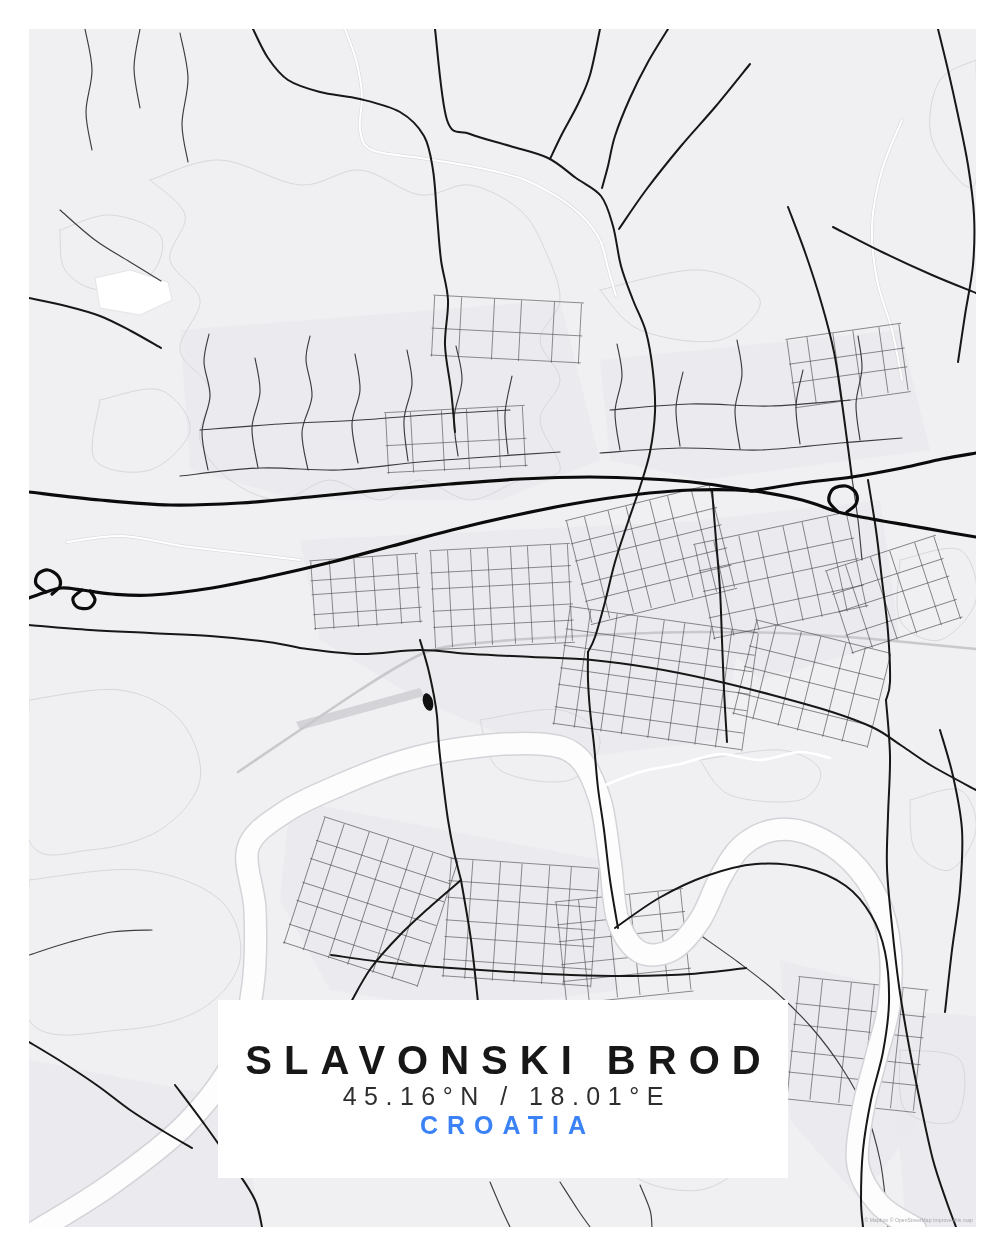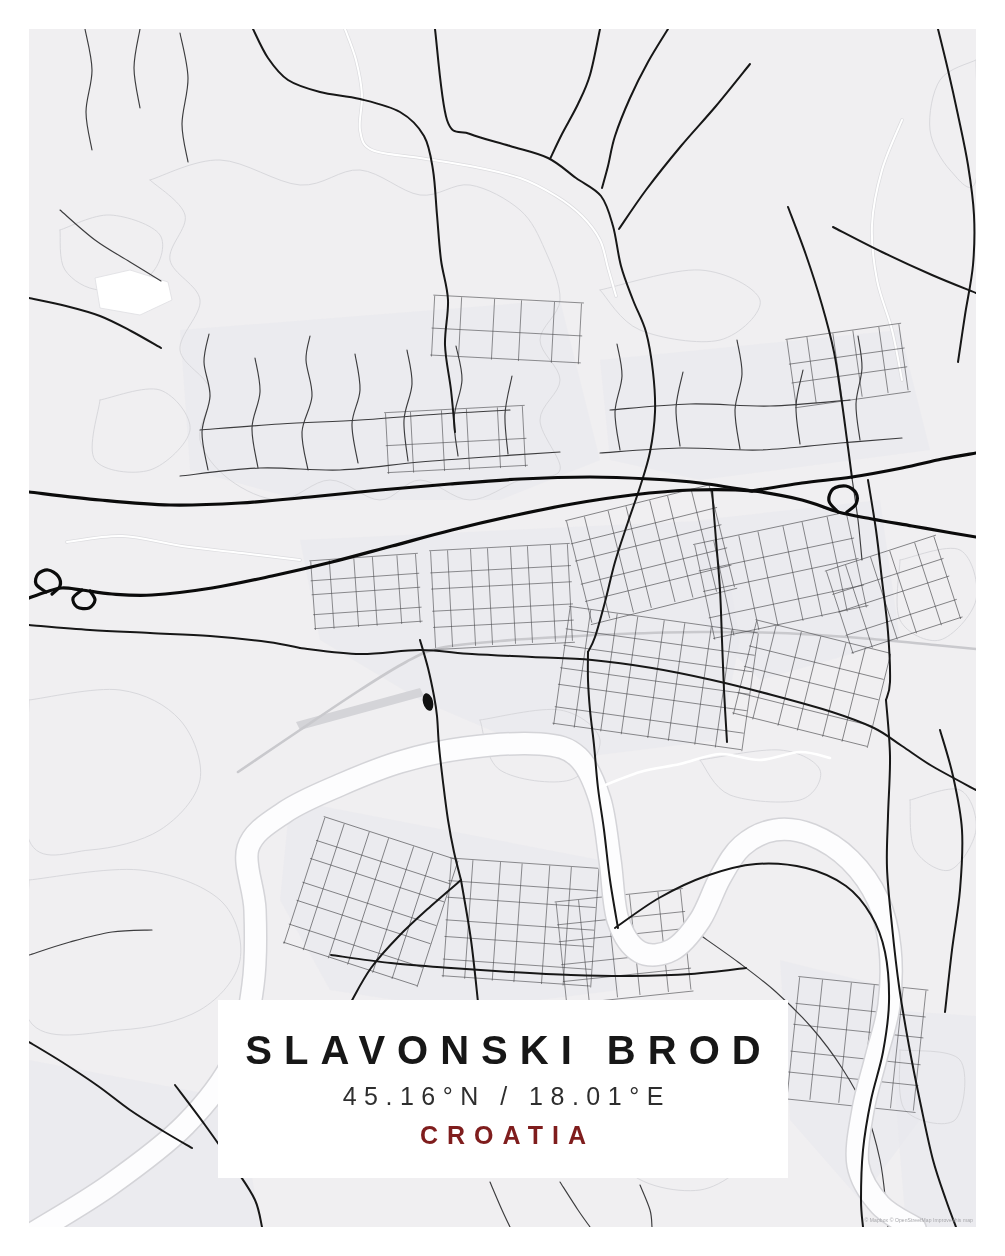--- a/index.html
+++ b/index.html
@@ -18,26 +18,26 @@
   .grid{stroke:#4a4a4d;stroke-width:.7;opacity:.85;}
   .med{stroke:#3c3c3e;stroke-width:1.15;}
   .rivercase{stroke:#d4d4d8;stroke-width:24;}
   .river{stroke:#fdfdfe;stroke-width:21;}
   .thinwater{stroke:#ffffff;stroke-width:2.6;}
   .maj{stroke:#171717;stroke-width:2;}
   .mot{stroke:#0b0b0b;stroke-width:3.2;}
   .fort{fill:#111111;}
   
   .title-card{position:absolute;left:218px;top:1000px;width:570px;height:178px;background:#ffffff;
-      display:flex;flex-direction:column;align-items:center;justify-content:center;gap:14px;z-index:5;}
+      display:flex;flex-direction:column;align-items:center;justify-content:center;gap:4px;z-index:5;}
   .city-name{font-size:40px;font-weight:700;letter-spacing:.30em;color:#171717;white-space:nowrap;
       text-indent:.30em;line-height:1;}
   .coords{font-size:25px;font-weight:400;letter-spacing:.30em;color:#2e2e2e;white-space:nowrap;
       text-indent:.30em;line-height:1;}
-  .country{font-size:25px;font-weight:700;letter-spacing:.36em;color:#7f1d1d;white-space:nowrap;
+  .country{font-size:25px;font-weight:700;letter-spacing:.36em;color:#3b82f6;white-space:nowrap;
       text-indent:.36em;line-height:1;}
   .attribution{position:absolute;right:32px;top:1217px;font-size:5px;color:#a6a6aa;z-index:4;
       letter-spacing:.02em;}
 </style>
 </head>
 <body>
 
 <div class="poster">
   <svg id="map-svg" viewBox="0 0 1005 1256" xmlns="http://www.w3.org/2000/svg">
       <defs>

